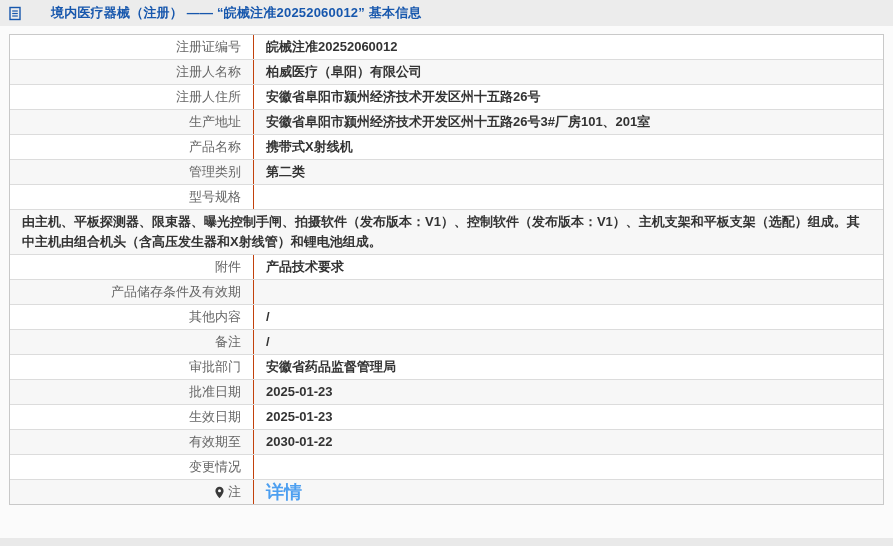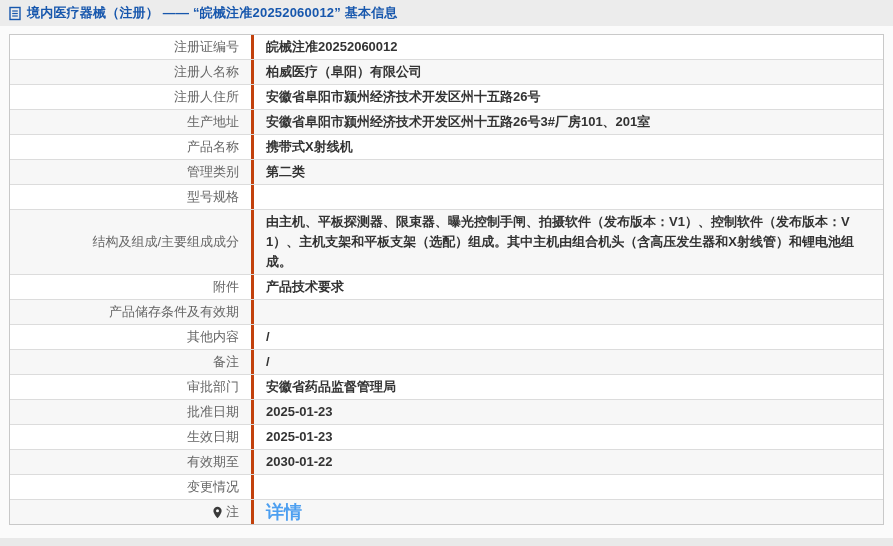--- a/index.html
+++ b/index.html
@@ -46,21 +46,21 @@
   .row:last-child { border-bottom:none; }
   .cell-label {
     flex:0 0 244px;
     width:244px;
     box-sizing:border-box;
     display:flex;
     align-items:center;
     justify-content:flex-end;
     gap:3px;
     padding:2px 12px 2px 6px;
-    border-right:3px solid #c2410c;
+    border-right:1px solid #c2410c;
     color:#666666;
     font-size:13px;
     line-height:20px;
     text-align:right;
   }
   .cell-value {
     flex:1;
     display:flex;
     align-items:center;
     padding:2px 12px;
@@ -82,21 +82,21 @@
 
 <div class="titlebar">
   <span class="doc-icon">
     <svg width="14" height="15" viewBox="0 0 14 15">
       <rect x="2" y="1.5" width="10" height="12" fill="none" stroke="#1757ad" stroke-width="1.4"></rect>
       <line x1="4.2" y1="5" x2="9.8" y2="5" stroke="#1757ad" stroke-width="1.2"></line>
       <line x1="4.2" y1="7.5" x2="9.8" y2="7.5" stroke="#1757ad" stroke-width="1.2"></line>
       <line x1="4.2" y1="10" x2="9.8" y2="10" stroke="#1757ad" stroke-width="1.2"></line>
     </svg>
   </span>
-  <span class="title" style="color: rgb(23, 87, 173);">境内医疗器械（注册） —— “皖械注准20252060012” 基本信息</span>
+  <span class="title" style="color: rgb(23, 87, 173); margin-left: 24px;">境内医疗器械（注册） —— “皖械注准20252060012” 基本信息</span>
 </div>
 
 <div class="content">
   <div class="info-table">
   <div class="row">
     <div class="cell-label">
 
       <span class="label-text">注册证编号</span>
     </div>
     <div class="cell-value">皖械注准20252060012</div>
@@ -143,24 +143,20 @@
   </div>
 
   <div class="row">
     <div class="cell-label">
 
       <span class="label-text">型号规格</span>
     </div>
   </div>
 
   <div class="row">
-    <div class="cell-label">
-
-      <span class="label-text">结构及组成/主要组成成分</span>
-    </div>
     <div class="cell-value">由主机、平板探测器、限束器、曝光控制手闸、拍摄软件（发布版本：V1）、控制软件（发布版本：V1）、主机支架和平板支架（选配）组成。其中主机由组合机头（含高压发生器和X射线管）和锂电池组成。</div>
   </div>
 
 
   <div class="row">
     <div class="cell-label">
 
       <span class="label-text">附件</span>
     </div>
     <div class="cell-value">产品技术要求</div>

